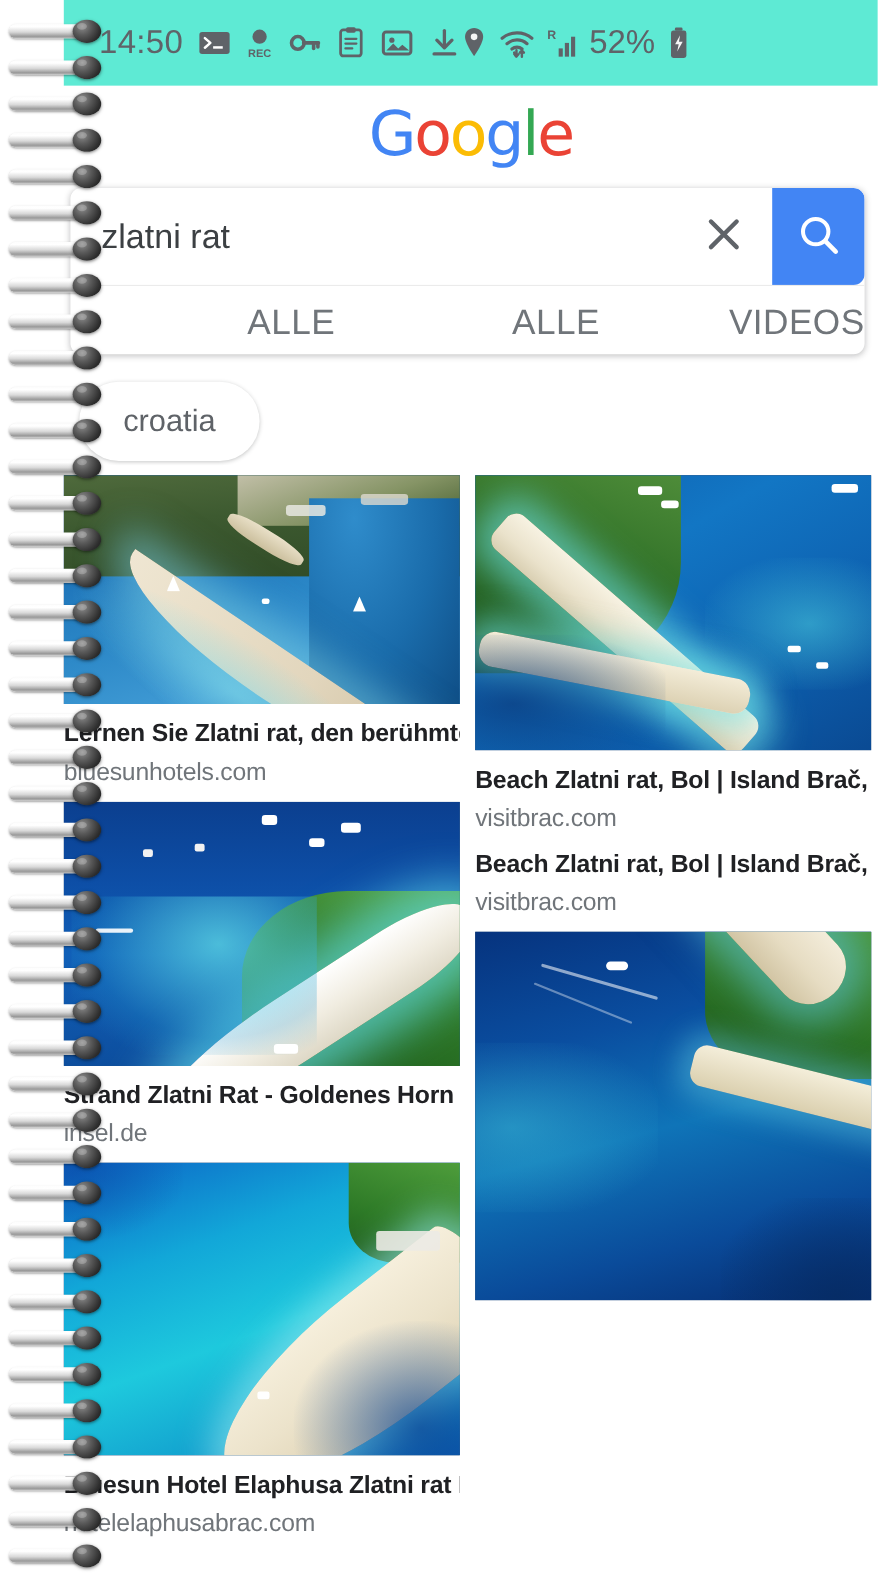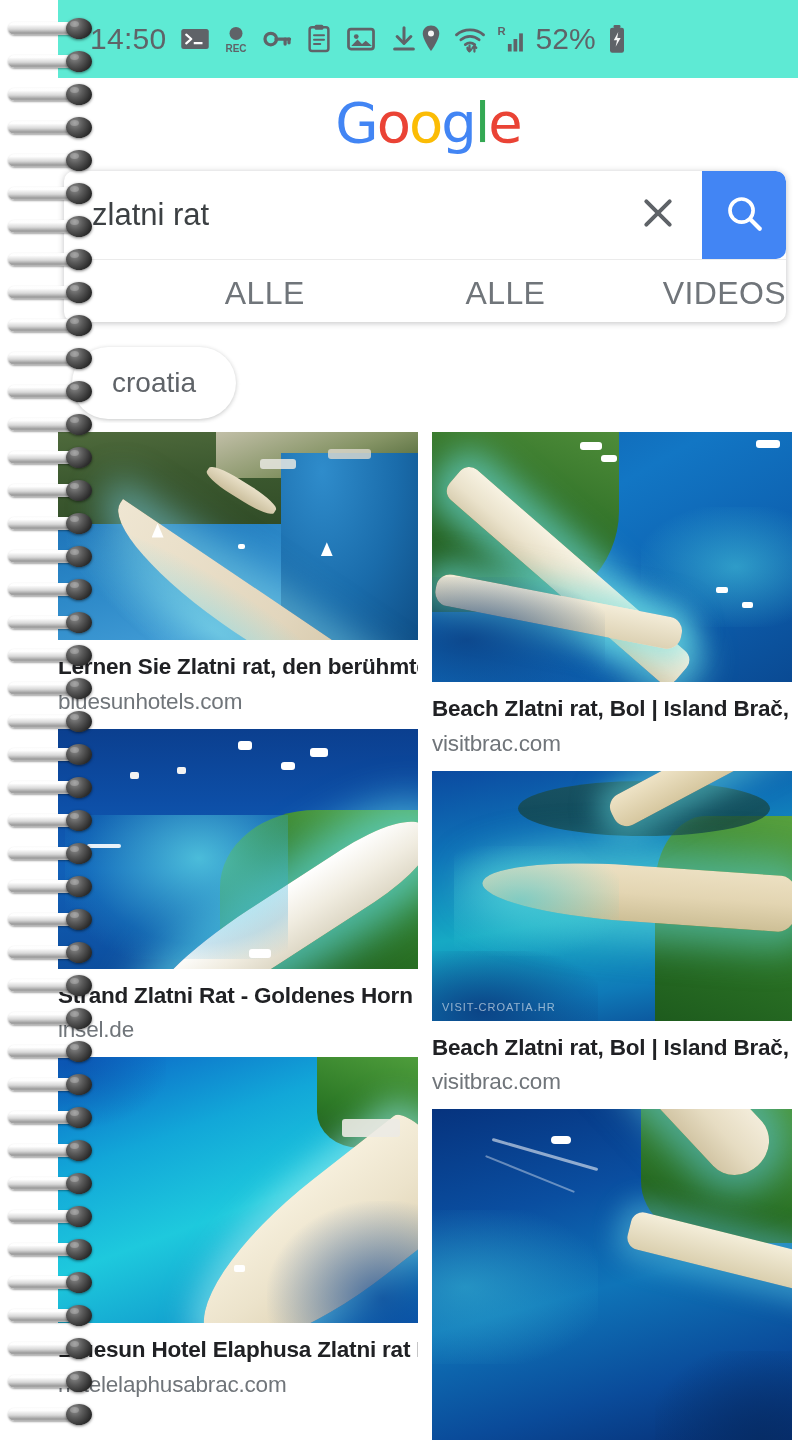--- a/index.html
+++ b/index.html
@@ -344,32 +344,20 @@
             <div class="lyr" style="left:90%;top:3%;width:24px;height:8px;background:#fff;border-radius:3px"></div>
             <div class="lyr" style="left:79%;top:62%;width:12px;height:6px;background:#fff;border-radius:2px"></div>
             <div class="lyr" style="left:86%;top:68%;width:11px;height:6px;background:#fff;border-radius:2px"></div>
           </div>
         </div>
         <div class="cap">Beach Zlatni rat, Bol | Island Brač, Cro…</div>
         <div class="dom">visitbrac.com</div>
       </div>
 
       <div class="card">
-        <div class="thumb" style="height:250px">
-          <div class="beach">
-            <div class="lyr" style="inset:0;background:linear-gradient(170deg,#0b4aa0 0%,#0f74b8 28%,#16a9c4 55%,#0f7ab8 80%,#0a4590 100%)"></div>
-            <div class="lyr" style="left:62%;top:18%;width:42%;height:84%;background:linear-gradient(200deg,#5aa33f 0%,#2f7a27 45%,#1d5a1d 100%);border-radius:34% 0 0 0"></div>
-            <div class="lyr" style="left:24%;top:4%;width:70%;height:22%;background:linear-gradient(180deg,#1d4f4a,#0f3b3c);border-radius:50%;opacity:.75"></div>
-            <div class="lyr" style="left:14%;top:38%;width:88%;height:24%;transform:rotate(4deg);background:linear-gradient(180deg,#ece0c2 0%,#e3d5b2 50%,#cdbf96 100%);border-radius:46% 6% 6% 46%/50%;box-shadow:0 0 36px 18px rgba(100,215,220,.55);height:56px"></div>
-            <div class="lyr" style="left:48%;top:12%;width:58%;height:58%;transform:rotate(-28deg);transform-origin:0 0;width:250px;height:34px;background:linear-gradient(180deg,#eee3c6,#d6c79f);border-radius:14px;box-shadow:0 0 26px 13px rgba(100,215,220,.5)"></div>
-            <div class="lyr" style="left:6%;top:30%;width:46%;height:44%;background:radial-gradient(ellipse at 40% 50%, rgba(70,205,215,.6) 0%, rgba(15,110,175,0) 78%)"></div>
-            <div class="lyr" style="left:0%;top:72%;width:46%;height:30%;background:radial-gradient(ellipse at 30% 80%, rgba(10,58,125,.85) 0%, rgba(20,140,190,0) 80%)"></div>
-            <div class="wm">VISIT-CROATIA.HR</div>
-          </div>
-        </div>
         <div class="cap">Beach Zlatni rat, Bol | Island Brač, Cro…</div>
         <div class="dom">visitbrac.com</div>
       </div>
 
       <div class="card">
         <div class="thumb" style="height:335px">
           <div class="beach">
             <div class="lyr" style="inset:0;background:linear-gradient(165deg,#06337e 0%,#0a4ea0 28%,#0f74b8 52%,#0a4b9a 78%,#062c70 100%)"></div>
             <div class="lyr" style="left:58%;top:0;width:46%;height:40%;background:linear-gradient(200deg,#4a9638 0%,#2c7326 55%,#1b5219 100%);border-radius:0 0 0 46%"></div>
             <div class="lyr" style="left:14%;top:10%;width:92%;height:86%;transform:rotate(47deg);transform-origin:100% 0;width:300px;height:66px;background:linear-gradient(180deg,#f3ecda 0%,#e6dcc2 55%,#d2c5a4 100%);border-radius:50% 10% 10% 50%/50%;box-shadow:0 0 34px 18px rgba(95,200,225,.55)"></div>

